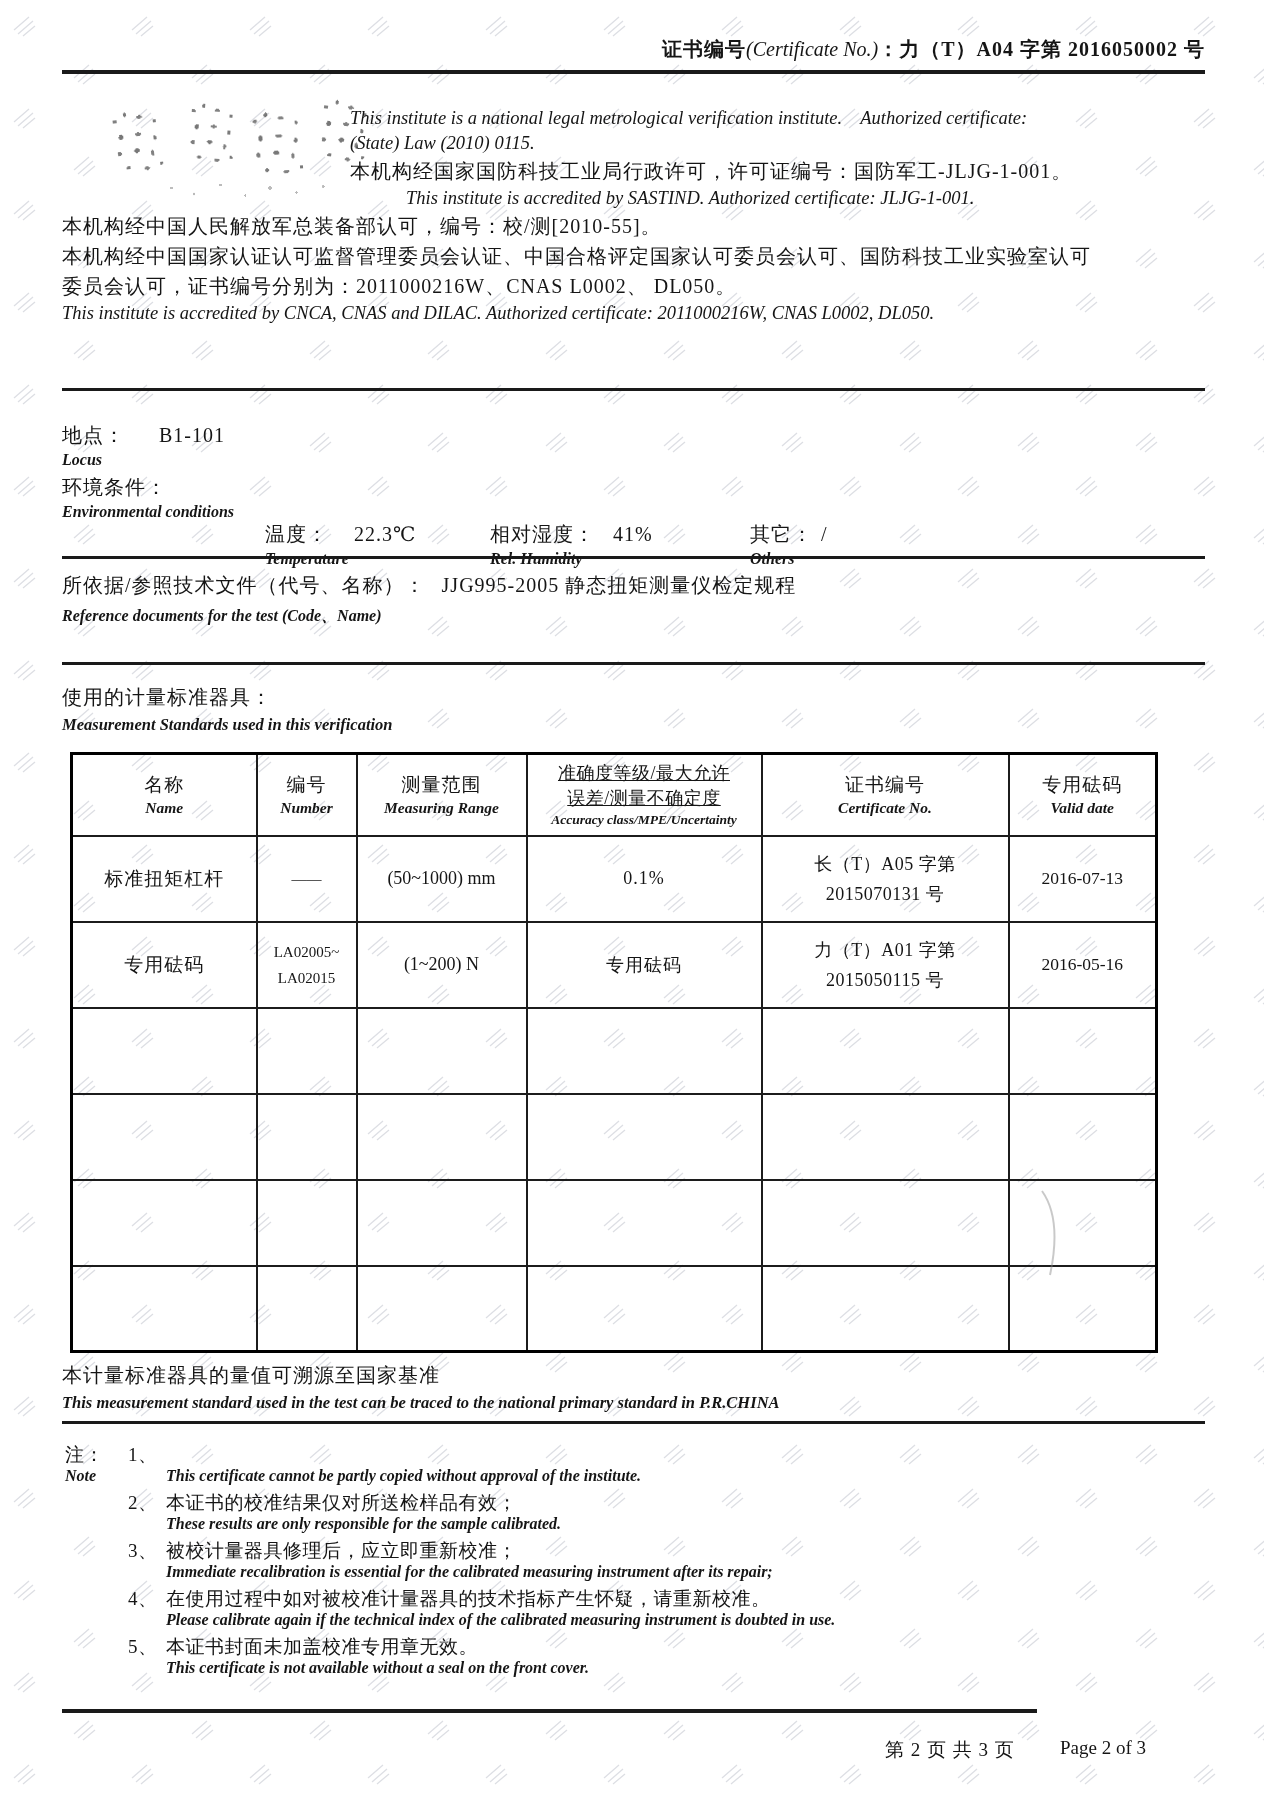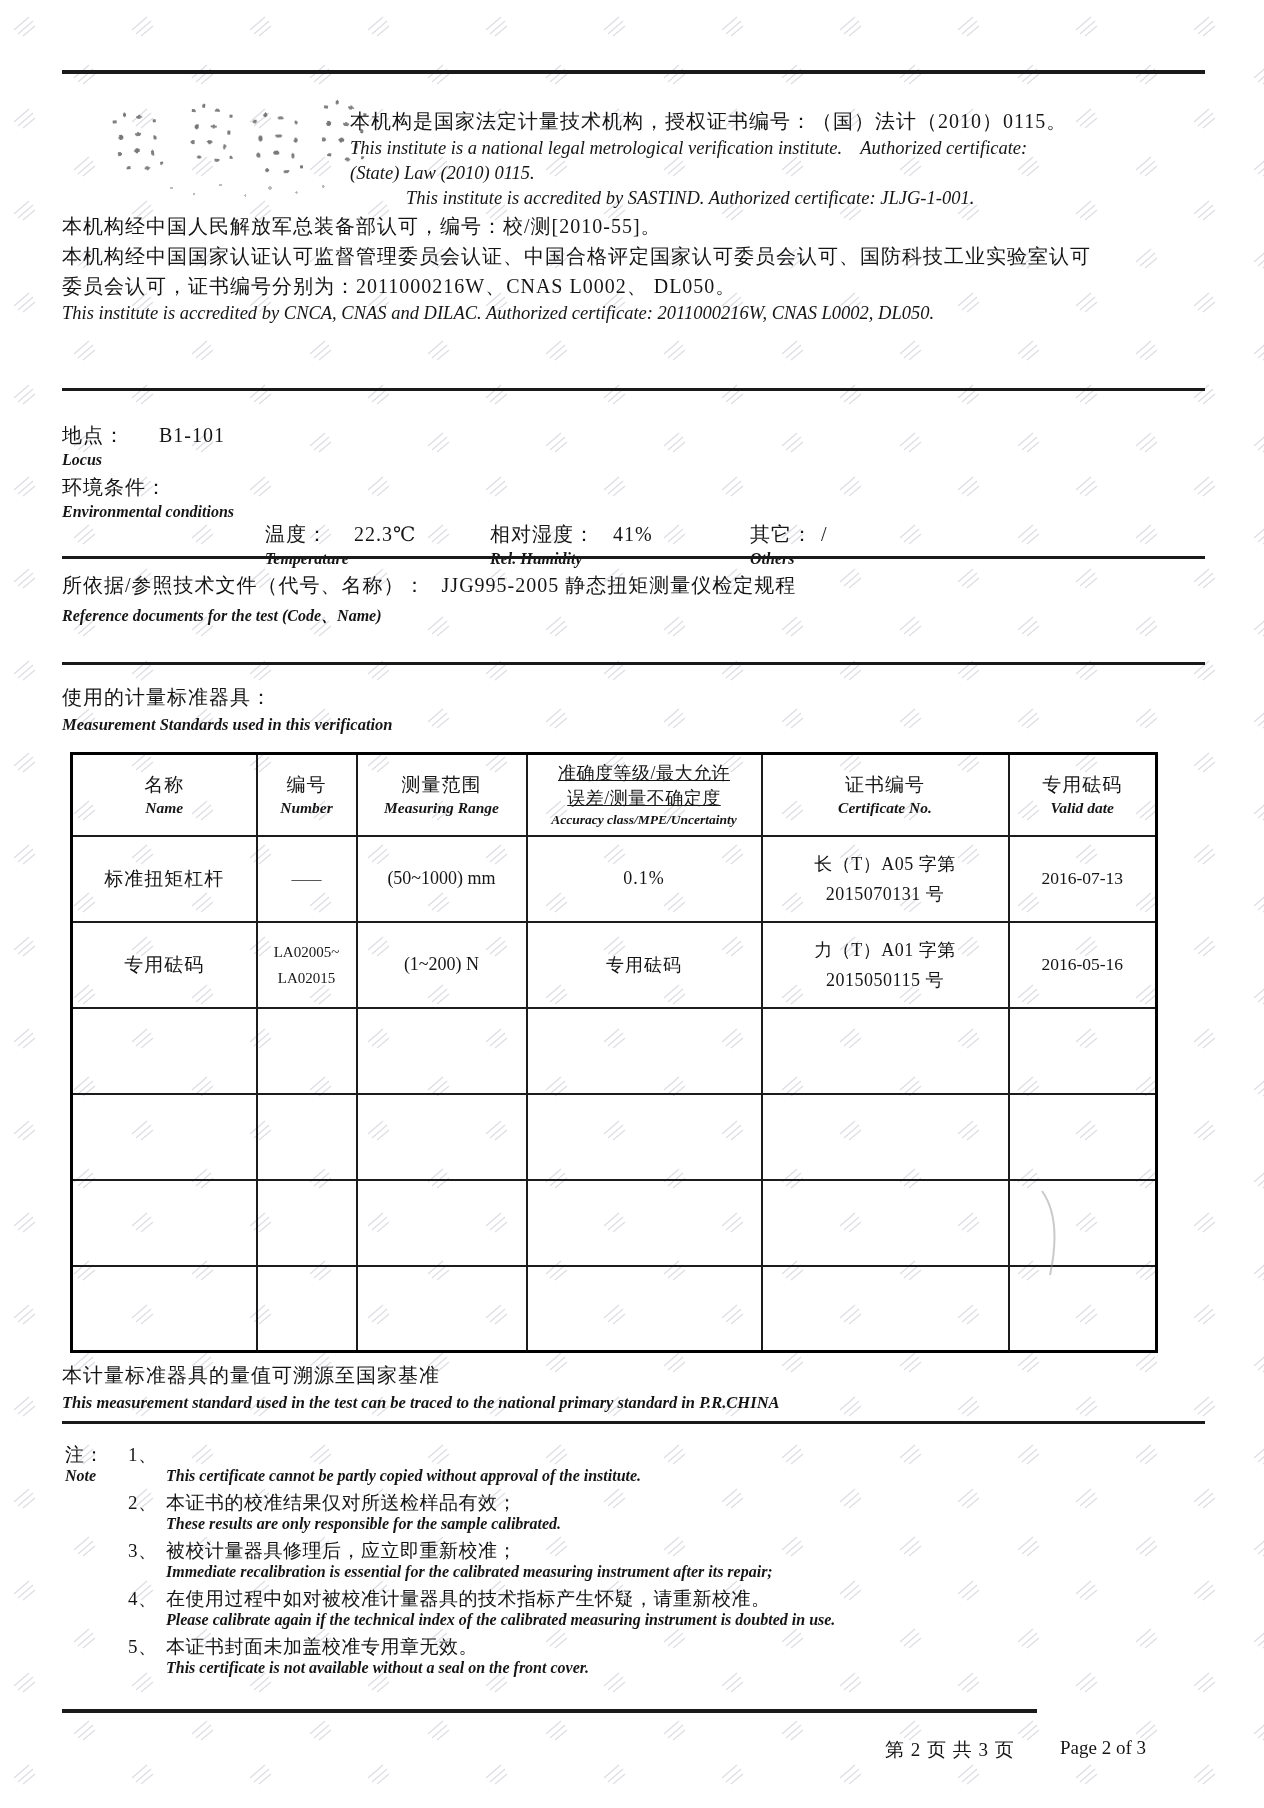--- a/index.html
+++ b/index.html
@@ -113,35 +113,36 @@
           <path d="M14 30 l15 -13 M18 34 l15 -13 M23 36 l12 -10"></path>
           <path d="M74 78 l15 -13 M78 82 l15 -13 M83 84 l12 -10"></path>
         </g>
       </pattern>
     </defs>
     <rect width="1264" height="1808" fill="url(#wmp)"></rect>
   </svg>
 
   <div class="content">
 
+    <div class="hdr"><span class="b">证书编号</span><span class="it">(Certificate No.)</span><span class="b">：</span><span class="b">力（T）A04 字第 2016050002 号</span></div>
     <div class="rule rule1"></div>
 
     <div class="stamp">
       <div class="glyph"></div>
       <div class="glyph"></div>
       <div class="glyph"></div>
       <div class="glyph"></div>
       <div class="stamp-tail"></div>
     </div>
 
     <div class="intro">
       <div style="padding-top:20px;"></div>
-      <div class="zh indent">本机构是国家法定计量技术机构，授权证书编号：（国）法计（2010）0115。</div>
       <div class="en indent">This institute is a national legal metrological verification institute.    Authorized certificate:</div>
       <div class="en indent">(State) Law (2010) 0115.</div>
+      <div class="zh indent">本机构经国家国防科技工业局行政许可，许可证编号：国防军工-JLJG-1-001。</div>
       <div class="en indent2">This institute is accredited by SASTIND. Authorized certificate: JLJG-1-001.</div>
       <div class="zh">本机构经中国人民解放军总装备部认可，编号：校/测[2010-55]。</div>
       <div class="zh">本机构经中国国家认证认可监督管理委员会认证、中国合格评定国家认可委员会认可、国防科技工业实验室认可</div>
       <div class="zh">委员会认可，证书编号分别为：2011000216W、CNAS L0002、 DL050。</div>
       <div class="en">This institute is accredited by CNCA, CNAS and DILAC. Authorized certificate: 2011000216W, CNAS L0002, DL050.</div>
     </div>
 
     <div class="rule rule2"></div>
 
     <div class="locenv">

